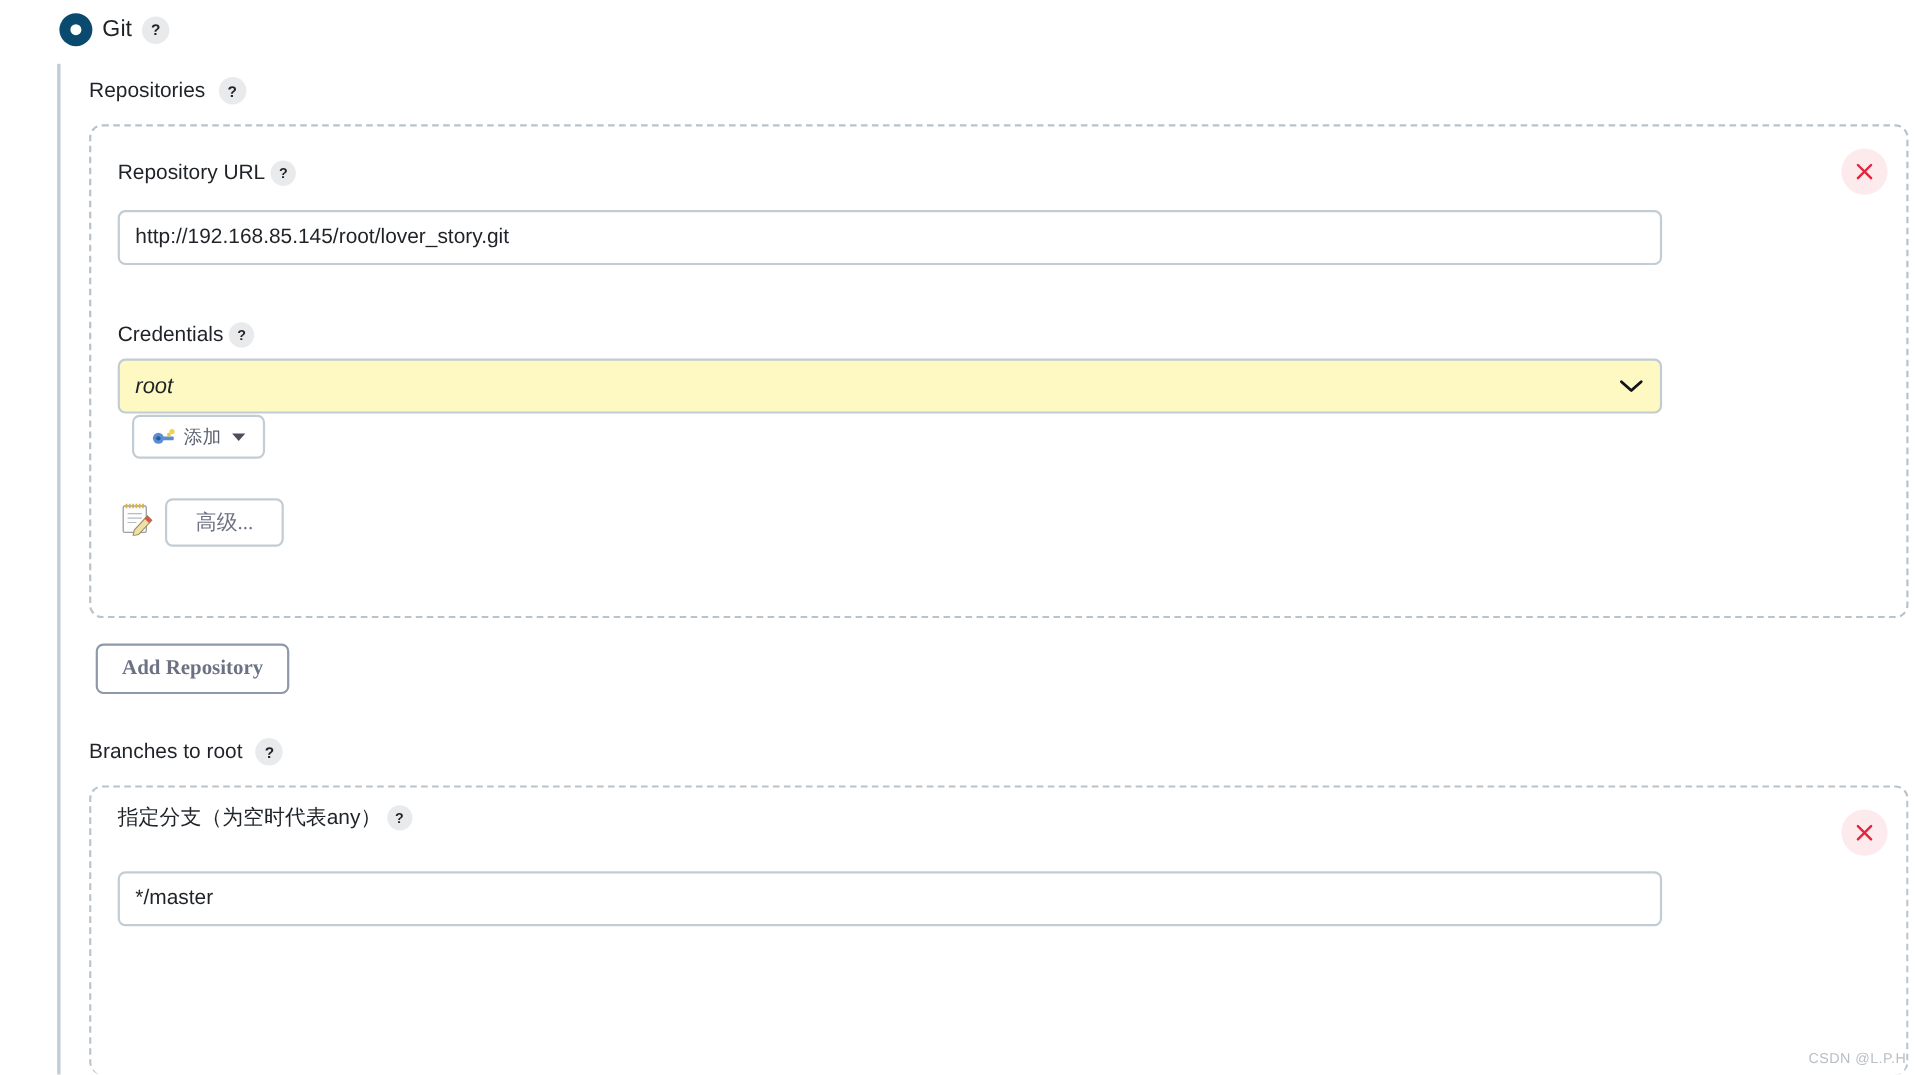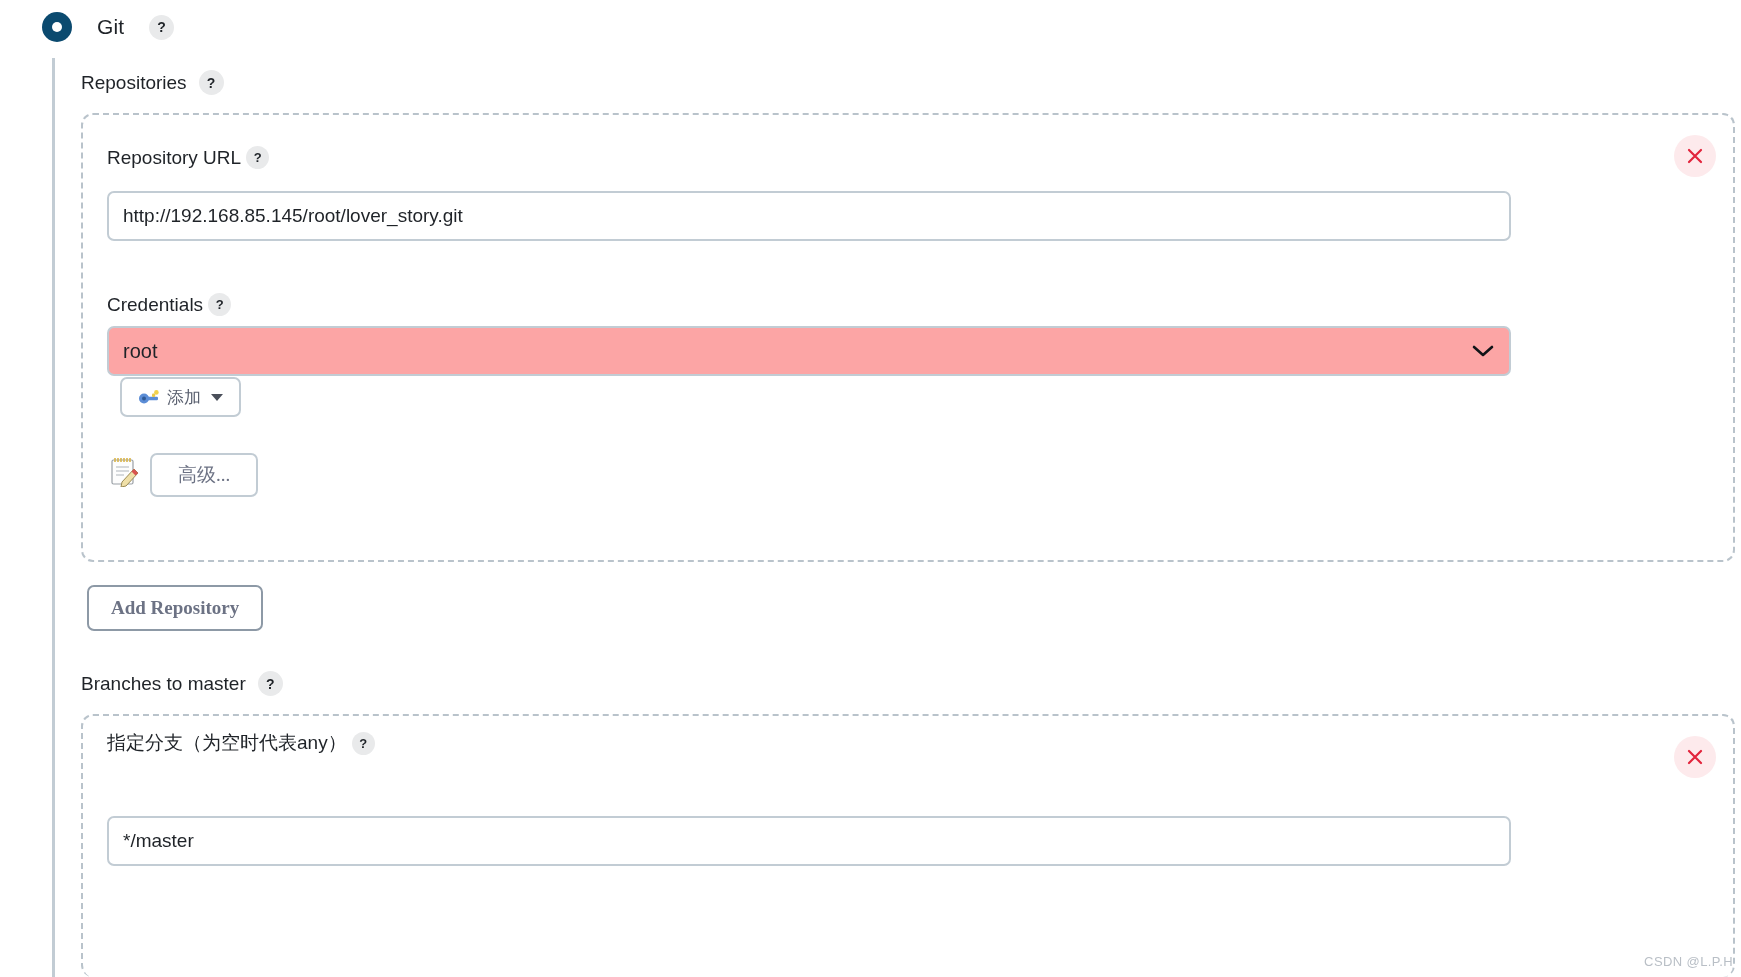--- a/index.html
+++ b/index.html
@@ -13,25 +13,25 @@
     width: 1741px;
     height: 977px;
     position: relative;
     overflow: hidden;
     color: #1f2328;
   }
 
   
   .scm-row {
     position: absolute;
-    left: 42px;
+    left: 54px;
     top: 12px;
     display: flex;
     align-items: center;
-    gap: 25px;
+    gap: 9px;
   }
   .radio-outer {
     width: 30px;
     height: 30px;
     border-radius: 50%;
     background: #0b4a6f;
     display: flex;
     align-items: center;
     justify-content: center;
     flex: 0 0 auto;
@@ -121,27 +121,28 @@
   }
   .text-input::placeholder { color: #8d959d; }
 
   
   .select-wrap { position: relative; width: 100%; }
   .select-box {
     width: 100%;
     height: 50px;
     border: 2px solid #c2ccd4;
     border-radius: 7px;
-    background: #fca5a5;
+    background: #fef9c3;
     font-size: 20px;
     color: #1f2328;
     display: flex;
     align-items: center;
     padding: 0 40px 0 14px;
     cursor: pointer;
+    font-style: italic;
   }
   .chev {
     position: absolute;
     right: 16px;
     top: 50%;
     transform: translateY(-50%);
     pointer-events: none;
     line-height: 0;
   }
 
@@ -307,35 +308,35 @@
     <span>高级...</span>
   </button>
 
 </div>
 
 <button class="btn btn-add-repo">
   <span>Add Repository</span>
 </button>
 
 <div class="section-head" id="branches-head">
-  <span>Branches to master</span>
+  <span>Branches to root</span>
   <span class="help">?</span>
 </div>
 
 <div class="dashed-block" id="branch-block">
 
   <button class="remove-btn" style="right: 17px; top: 20px;">
     <svg width="20" height="20" viewBox="0 0 20 20" aria-hidden="true">
       <path d="M4 4 L16 16 M16 4 L4 16" stroke="#e2243c" stroke-width="2.2" stroke-linecap="round" fill="none"></path>
     </svg>
   </button>
 
   <div class="field-label" style="position:absolute; left:24px; top:14px;">
     <span>指定分支（为空时代表any）</span>
     <span class="help help-sm">?</span>
   </div>
-  <div style="position:absolute; left:24px; top:76px; width:1404px;margin-top:24px;">
+  <div style="position:absolute; left:24px; top:76px; width:1404px;">
     <input class="text-input" type="text" value="*/master" placeholder="" style="">
   </div>
 
 </div>
 
 <div class="watermark">CSDN @L.P.H</div>
 
 </body></html>

